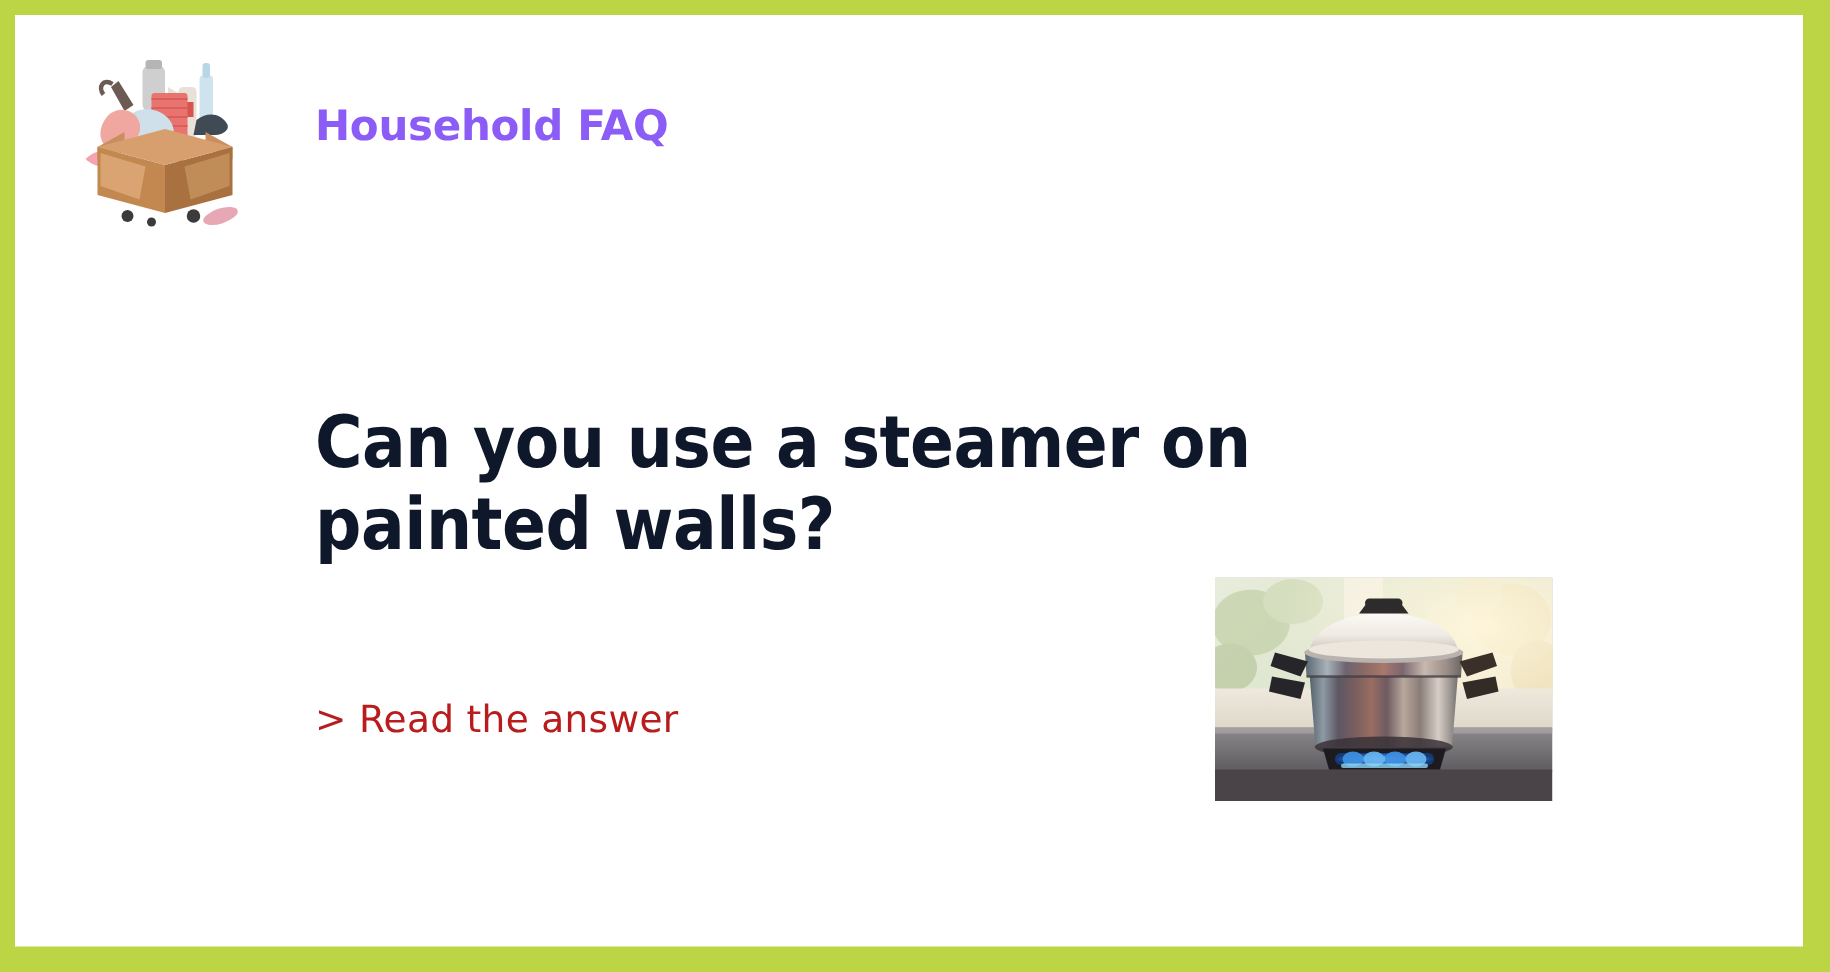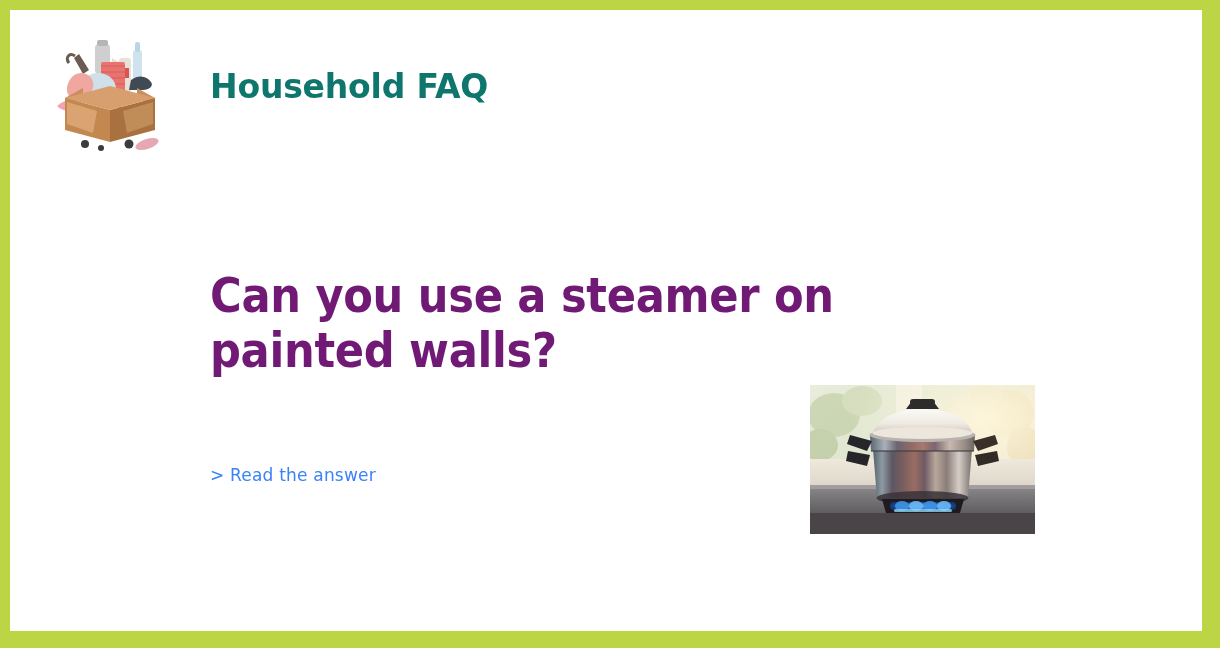--- a/index.html
+++ b/index.html
@@ -48,24 +48,24 @@
     top: 22px;
     width: 130px;
     height: 125px;
   }
 
   .page-title {
     position: absolute;
     left: 200px;
     top: 57px;
     font-family: "DejaVu Sans", sans-serif;
-    font-size: 33px;
+    font-size: 28px;
     font-weight: bold;
     letter-spacing: -0.2px;
-    color: #0f766e;
+    color: #8b5cf6;
     white-space: nowrap;
   }
 
   
   .logo {
     position: absolute;
     left: 980px;
     top: 40px;
     width: 175px;
     height: 82px;
@@ -75,32 +75,32 @@
   
   .headline {
     position: absolute;
     left: 200px;
     top: 258px;
     width: 760px;
     font-family: "DejaVu Sans Condensed", "DejaVu Sans", sans-serif;
     font-size: 48px;
     line-height: 55px;
     font-weight: bold;
-    color: #701a75;
+    color: #0f172a;
     letter-spacing: -0.3px;
   }
 
   .read-link {
     position: absolute;
     left: 200px;
     top: 455px;
     font-family: "DejaVu Sans", sans-serif;
-    font-size: 17px;
+    font-size: 25px;
     font-weight: normal;
-    color: #3b82f6;
+    color: #b91c1c;
     letter-spacing: 0.2px;
     white-space: nowrap;
   }
 
   
   .photo {
     position: absolute;
     left: 800px;
     top: 375px;
     width: 225px;

